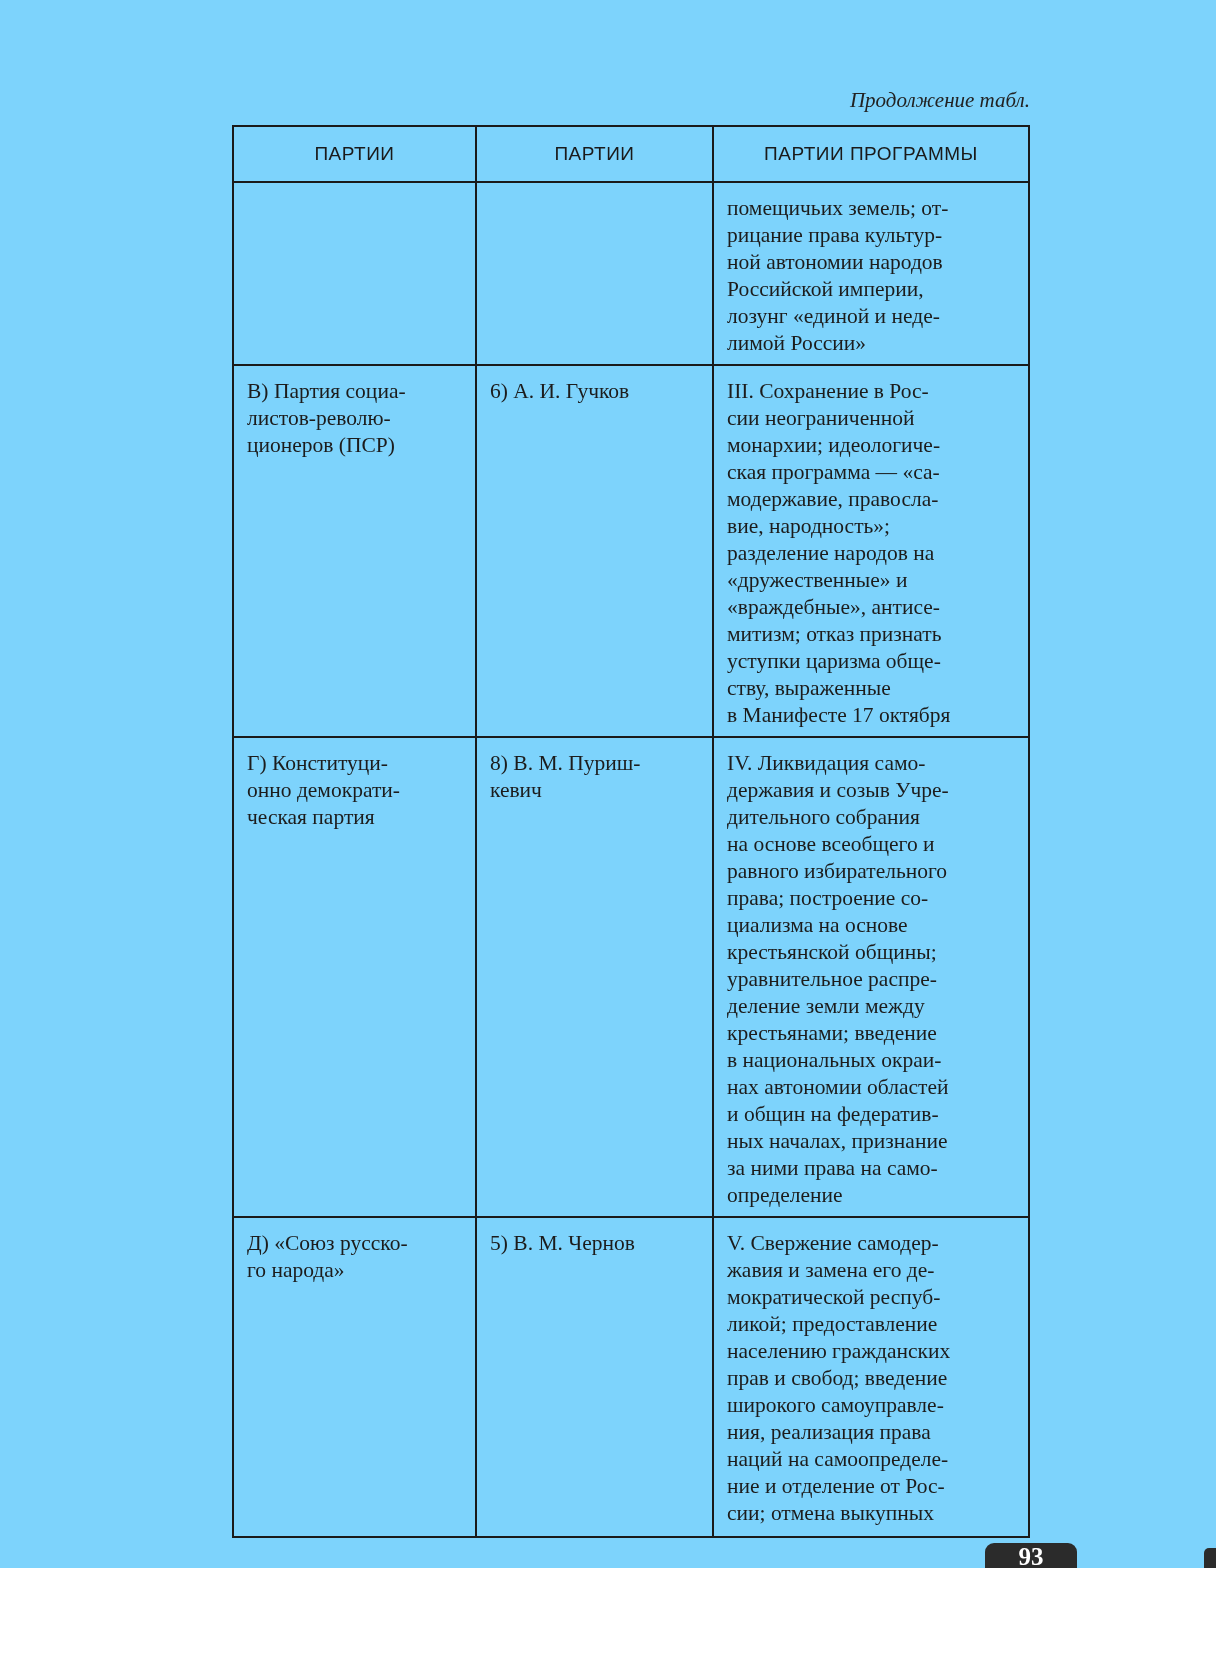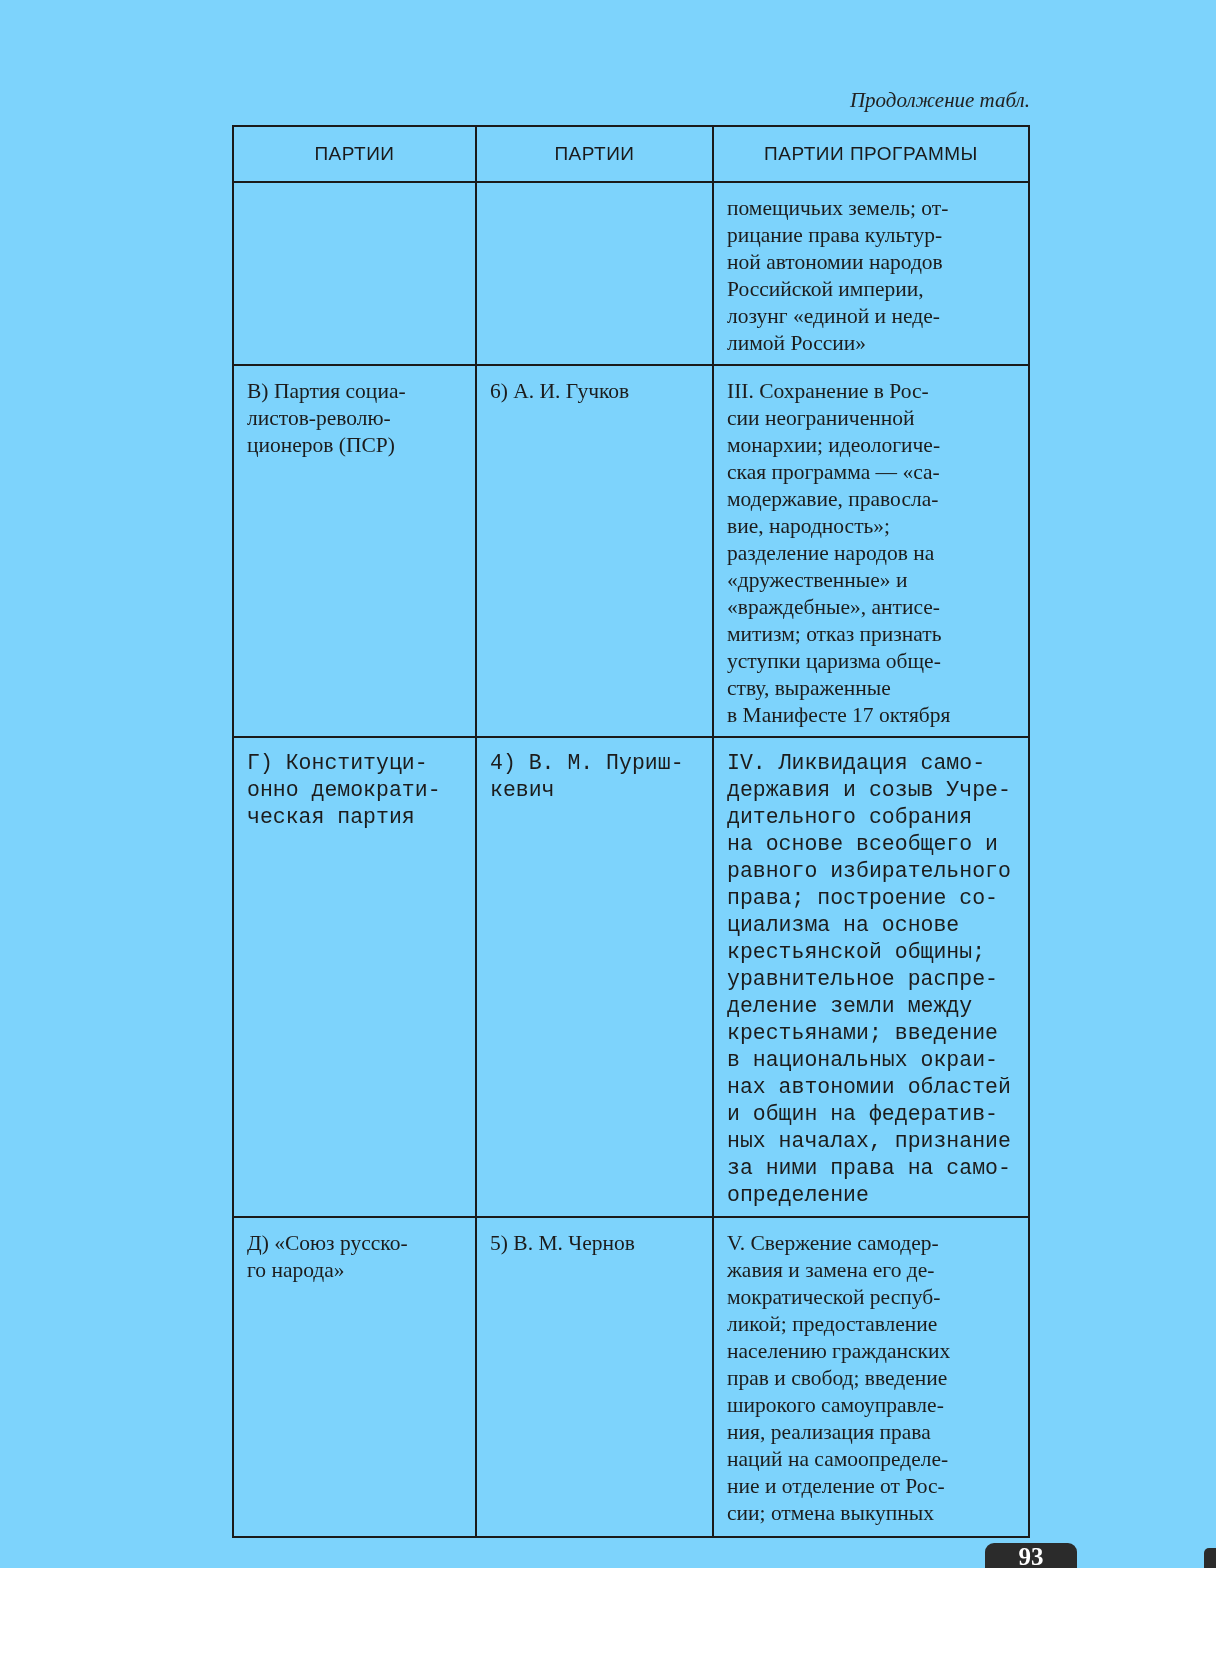--- a/index.html
+++ b/index.html
@@ -55,21 +55,21 @@
     line-height: 27px;
     padding: 12px 10px 7px 13px;
     white-space: pre-line;
     color: #1c1c1c;
   }
   .col-party  { width: 243px; }
   .col-leader { width: 237px; }
   .col-prog   { width: 316px; }
   tr.row-1 td { height: 172px; }
   tr.row-2 td { height: 360px; }
-  tr.row-3 td { height: 475px; font-family: Liberation Mono, monospace; }
+  tr.row-3 td { height: 475px; }
   tr.row-4 td { height: 320px; }
   .page-number-badge {
     position: absolute;
     left: 985px;
     top: 1543px;
     width: 92px;
     height: 44px;
     background: #2b2b2b;
     border-radius: 9px;
     display: flex;
@@ -139,21 +139,21 @@
 «враждебные», антисе-
 митизм; отказ признать
 уступки царизма обще-
 ству, выраженные
 в Манифесте 17 октября</td>
       </tr>
       <tr class="row-3">
         <td>Г) Конституци-
 онно демократи-
 ческая партия</td>
-        <td>4) В. М. Пуриш-
+        <td>8) В. М. Пуриш-
 кевич</td>
         <td>IV. Ликвидация само-
 державия и созыв Учре-
 дительного собрания
 на основе всеобщего и
 равного избирательного
 права; построение со-
 циализма на основе
 крестьянской общины;
 уравнительное распре-

